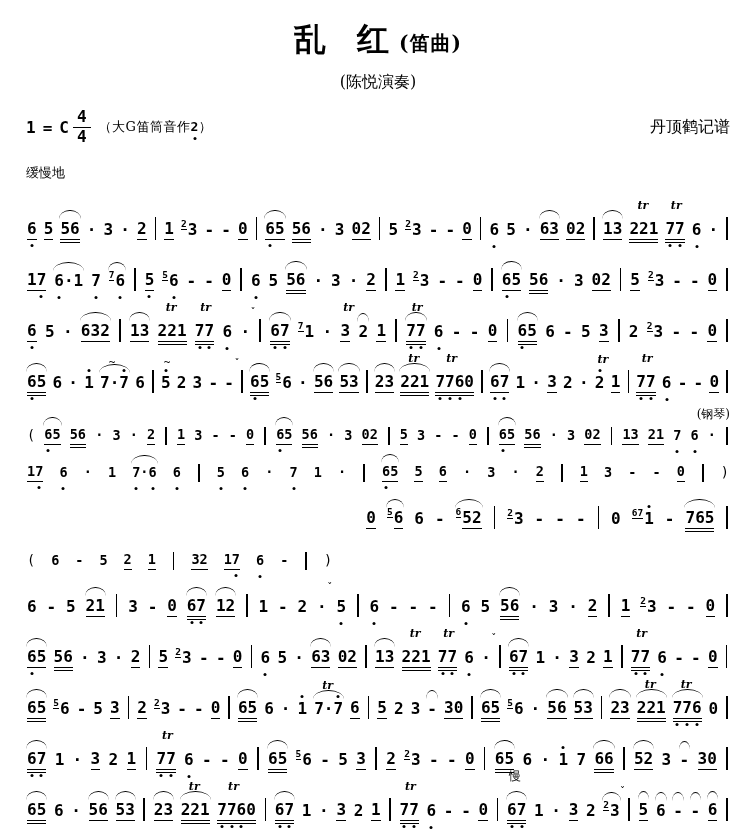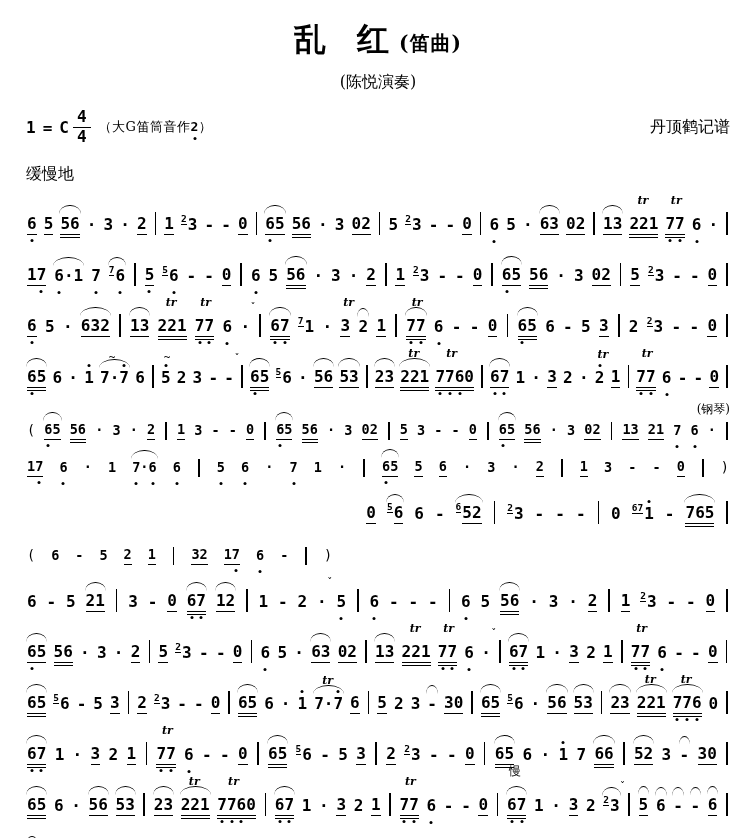--- a/index.html
+++ b/index.html
@@ -14,21 +14,21 @@
   .keyleft{display:flex;align-items:center;font-size:16px;font-weight:700;
            font-family:"DejaVu Sans Mono","Liberation Mono",monospace;}
   .keyleft .sp{margin-right:7px;}
   .frac{display:inline-block;text-align:center;line-height:1.05;margin:0 8px 0 4px;vertical-align:middle;}
   .frac .num{display:block;border-bottom:1.6px solid #000;padding:0 4px 1px 4px;}
   .frac .den{display:block;padding-top:1px;}
   .keynote{font-weight:400;font-size:13px;font-family:"DejaVu Serif","Liberation Serif",serif;letter-spacing:.5px;}
   .low2{position:relative;display:inline-block;font-weight:700;font-family:"DejaVu Sans Mono",monospace;}
   .low2 i{position:absolute;left:50%;transform:translateX(-50%);bottom:-6px;width:3px;height:3px;background:#000;border-radius:50%;}
   .transcriber{font-size:16px;font-family:Liberation Mono, monospace;}
-  .tempo{font-size:16px;margin:18px 0 10px 0;font-family:Liberation Serif, serif;}
+  .tempo{font-size:13px;margin:18px 0 18px 0;font-family:Liberation Serif, serif;}
   
   #score{margin-top:2px;}
   .lineblock{position:relative;}
   .line-label{font-size:12px;font-family:"DejaVu Serif","Liberation Serif",serif;margin:2px 0 -8px 2px;text-align:right;}
   .mline{display:flex;align-items:flex-end;padding-top:17px;padding-bottom:11px;
          font-family:"DejaVu Sans Mono","Liberation Mono",monospace;font-weight:700;font-size:16px;line-height:1;}
   .mline.justify{justify-content:space-between;}
   .mline.left{justify-content:flex-start;gap:14px;}
   .mline.right{justify-content:flex-end;gap:9px;}
   .mline.small{font-size:13.5px;padding-top:12px;padding-bottom:7px;}

